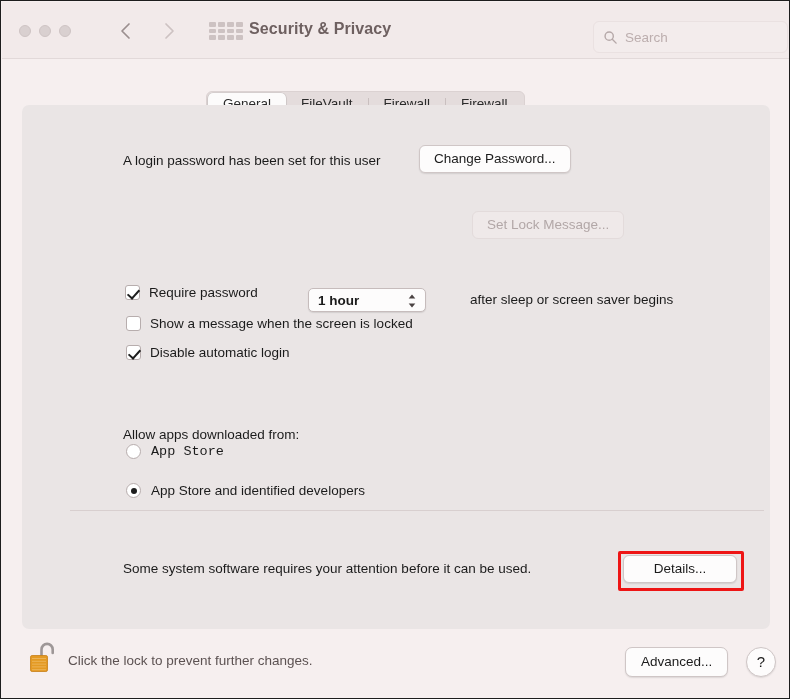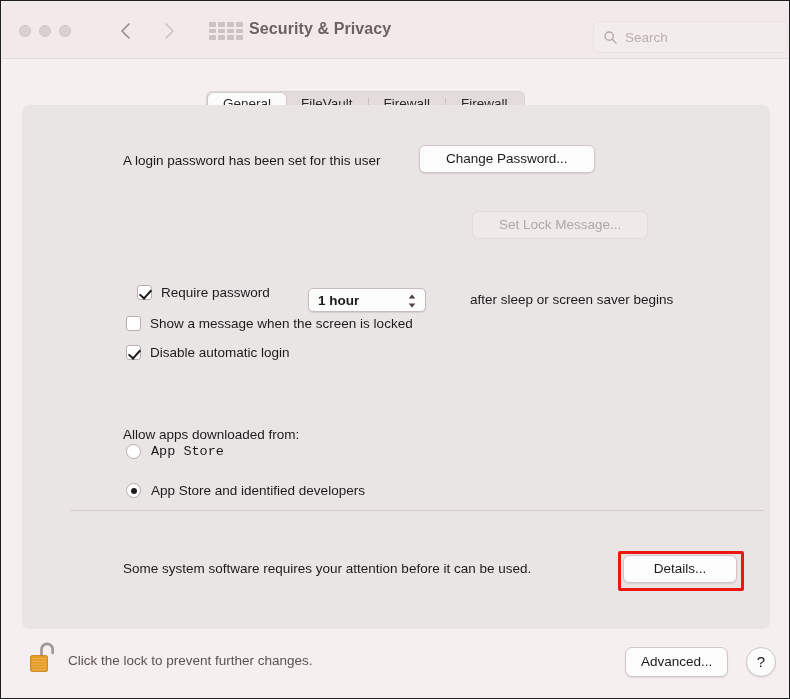--- a/index.html
+++ b/index.html
@@ -146,21 +146,21 @@
     color: #1b1b1b;
     white-space: nowrap;
     margin-left: 31px;
   }
 
   
   .btn {
     position: absolute;
     height: 28px;
     line-height: 26px;
-    padding: 0 26px;
+    padding: 0 14px;
     font-size: 13.5px;
     color: #1b1b1b;
     background: #fdfcfc;
     border: 1px solid #cfc6c6;
     border-radius: 6px;
     box-shadow: 0 1px 1.5px rgba(0,0,0,0.10);
     text-align: center;
     white-space: nowrap;
   }
   .btn.disabled {
@@ -366,21 +366,21 @@
     <div class="tabsep"></div>
     <div class="tab">Firewall</div>
   </div>
 
   <div id="panel">
 
     <div class="lbl" style="left:70px; top:48px;">A login password has been set for this user</div>
 
     <div class="btn" style="left:397px; top:40px;">Change Password...</div>
 
-    <div class="checkrow" style="left:100px; top:180px;padding-left:15px;">
+    <div class="checkrow" style="left:88px; top:180px;padding-left:15px;">
       <span class="cbox checked"></span>
       <span class="ctext">Require password</span>
     </div>
 
     <div id="require-popup">
       <span id="require-popup-value">1 hour</span>
       <svg id="popup-stepper-icon" viewBox="0 0 10 16">
         <path d="M5 1.5 L8.3 5.6 L1.7 5.6 Z" fill="#4a4242"></path>
         <path d="M5 14.5 L8.3 10.4 L1.7 10.4 Z" fill="#4a4242"></path>
       </svg>

